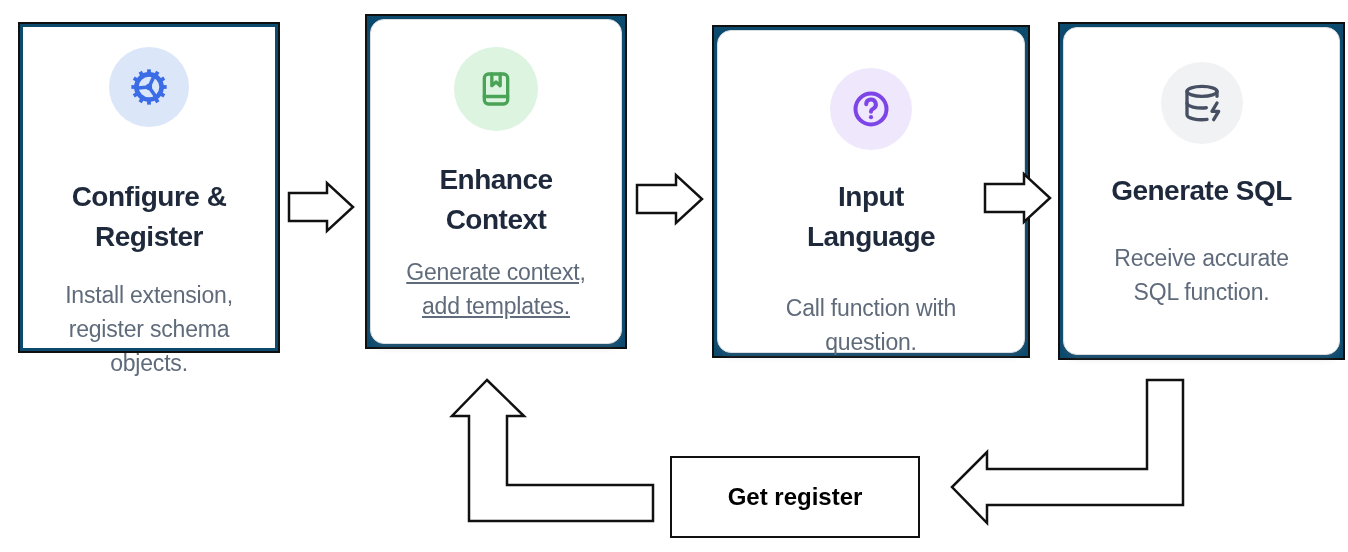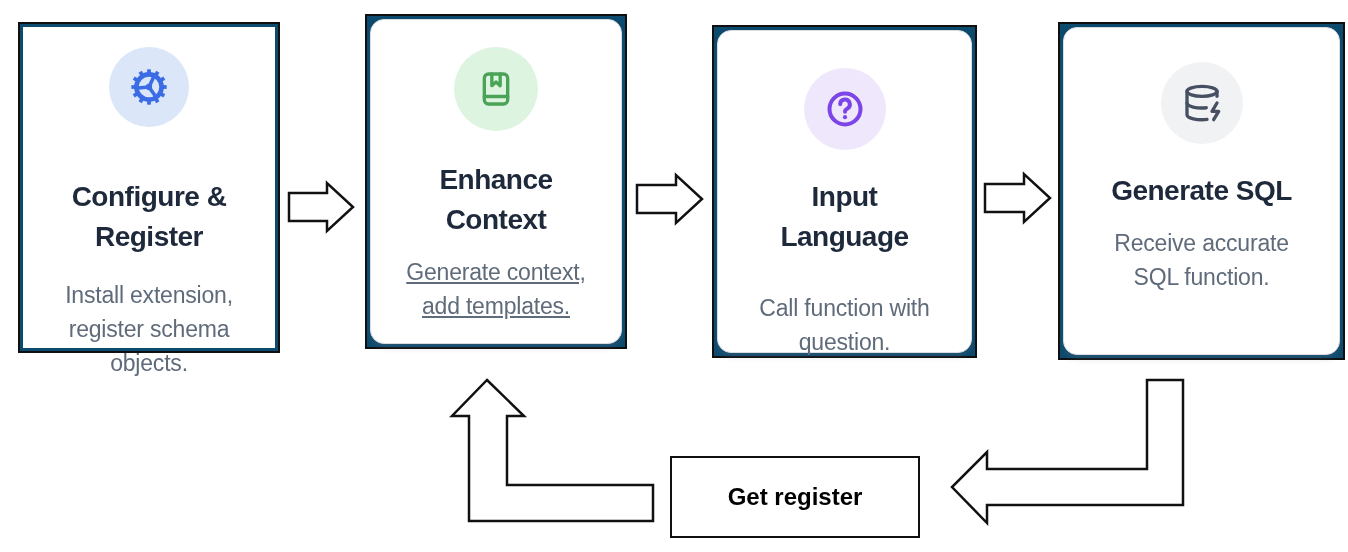--- a/index.html
+++ b/index.html
@@ -32,21 +32,21 @@
   .c1 .card-title{margin-top:50px;}
   .c2 .card-title{margin-top:29px;}
   .c3 .card-title{margin-top:27px;}
   .c4 .card-title{margin-top:27px;}
   .card-desc{
     font-size:23px;line-height:34px;color:#5f6b7a;letter-spacing:-0.2px;
   }
   .c1 .card-desc{margin-top:21px;}
   .c2 .card-desc{margin-top:15px;text-decoration:underline;}
   .c3 .card-desc{margin-top:34px;}
-  .c4 .card-desc{margin-top:15px;}
+  .c4 .card-desc{margin-top:30px;}
   .arrow-layer{position:absolute;inset:0;width:1348px;height:552px;}
   .loop-box{
     position:absolute;left:670px;top:456px;width:250px;height:82px;box-sizing:border-box;
     border:2px solid #101010;background:#ffffff;
     display:flex;align-items:center;justify-content:center;
     font-weight:bold;font-size:24px;color:#000000;letter-spacing:0;
   }
   svg.step-icon{display:block;}
 </style>
 </head>
@@ -106,21 +106,21 @@
         <div>Enhance</div>
         <div>Context</div>
       </div>
       <div class="card-desc">
         <div>Generate context,</div>
         <div>add templates.</div>
       </div>
     </div>
   </div>
 
-  <div class="card framed c3" style="left: 712px; top: 25px; width: 265px; height: 333px; --accent: #7d44e8; --icon-bg: #efe8fc;">
+  <div class="card framed c3" style="left: 712px; top: 25px; width: 318px; height: 333px; --accent: #7d44e8; --icon-bg: #efe8fc;">
     <div class="inner">
       <div class="icon-circle">
         <svg class="step-icon" width="40" height="40" viewBox="0 0 24 24" fill="none" stroke="currentColor" stroke-width="2.4" stroke-linecap="round" stroke-linejoin="round">
           <circle cx="12" cy="12" r="9.3"></circle>
           <path d="M9.1 9.1a2.9 2.9 0 1 1 4.2 2.7c-.9.45-1.3 1-1.3 1.9"></path>
           <circle cx="12" cy="16.9" r="1.25" fill="currentColor" stroke="none"></circle>
         </svg>
       </div>
       <div class="card-title">
         <div>Input</div>

